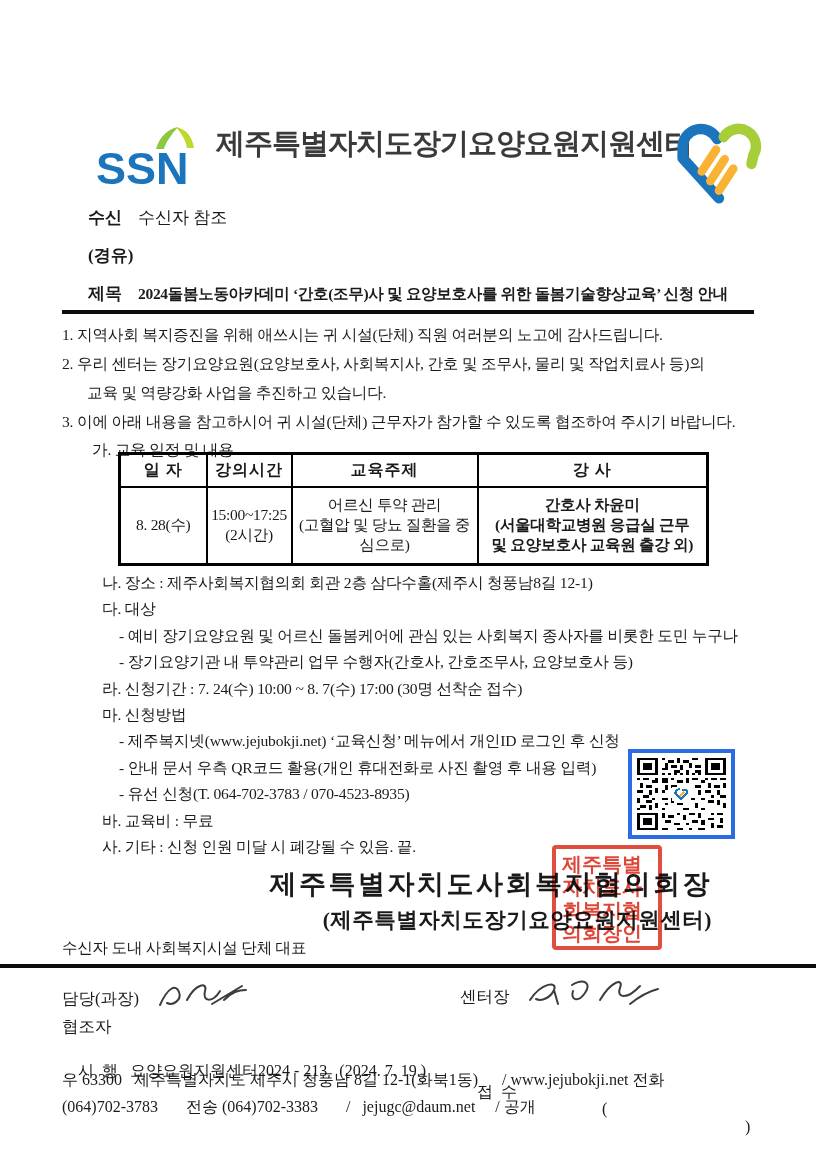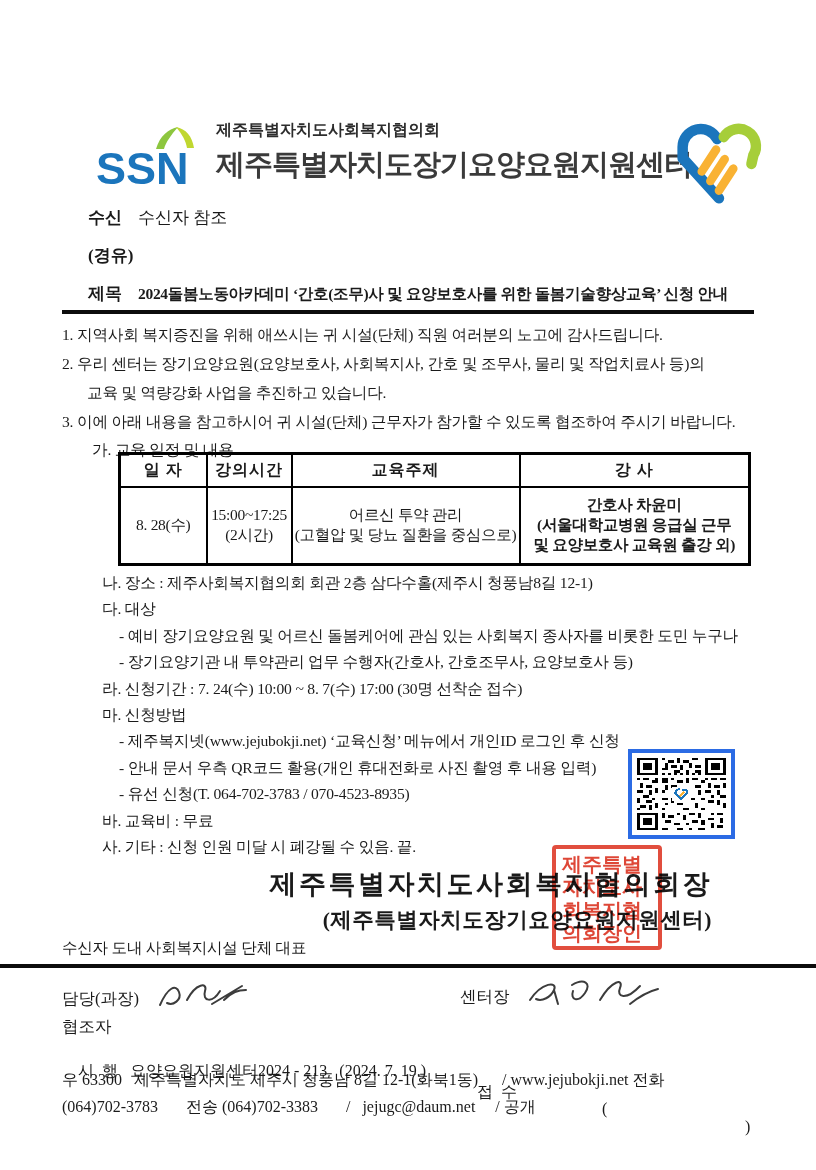--- a/index.html
+++ b/index.html
@@ -32,21 +32,21 @@
   
   .intro{position:absolute;left:62px;top:324px;width:696px;font-size:15.6px;line-height:22px;letter-spacing:-0.2px;}
   .intro .l{margin-bottom:7px;white-space:nowrap;}
   .intro .wrap2{padding-left:25px;}
   .intro .ga{padding-left:30px;margin-top:-1px;}
   
   .edu-table{position:absolute;left:118px;top:452px;border-collapse:collapse;border:3px solid #000;}
   .edu-table th,.edu-table td{border:2px solid #000;text-align:center;vertical-align:middle;}
   .edu-table th{height:33px;font-size:16px;font-weight:bold;letter-spacing:1px;}
   .edu-table td{height:78px;font-size:15.5px;white-space:pre-line;line-height:20px;letter-spacing:-0.3px;}
-  .c0{width:87px;} .c1{width:85px;} .c2{width:228px;} .c3{width:230px;font-weight:bold;}
+  .c0{width:87px;} .c1{width:85px;} .c2{width:186px;} .c3{width:230px;font-weight:bold;}
   
   .details{position:absolute;left:62px;top:570px;width:700px;font-size:15.6px;line-height:26.4px;letter-spacing:-0.2px;}
   .details .lv1{padding-left:40px;white-space:nowrap;}
   .details .lv2{padding-left:57px;white-space:nowrap;}
   
   .qr{position:absolute;left:628px;top:749px;width:107px;height:90px;border:4px solid var(--qrblue);
       background:#fff;padding:5px;}
   .qr svg{width:100%;height:100%;display:block;}
   
   .signoff{position:absolute;left:92px;top:866px;width:620px;text-align:right;padding-left:34px;}
@@ -80,21 +80,20 @@
     <div class="ssn-wrap">
       <span class="leaf">
         <svg width="44" height="24" viewBox="0 0 44 24">
           <path d="M2,23 C6,10 14,3 24,1 C17,9 12,16 10,23 Z" fill="#8dc63f"></path>
           <path d="M40,22 C38,10 32,3 22,1 C28,8 32,15 33,22 Z" fill="#c0d730"></path>
         </svg>
       </span>
       <span class="ssn-text">SSN</span>
     </div>
     <div class="org-block">
-      <div class="org-small">제주특별자치도사회복지협의회</div>
       <div class="org-large">제주특별자치도장기요양요원지원센터</div>
     </div>
     <span class="heart">
       <svg width="96" height="86" viewBox="0 0 100 90">
         <path d="M49,22 A19,19 0 0 0 13,31 L13,42 L51,84" fill="none" stroke="#1b75bc" stroke-width="11" stroke-linecap="round" stroke-linejoin="round"></path>
         <path d="M56,20 A18,18 0 0 1 87,39 L85,48" fill="none" stroke="#a6ce39" stroke-width="11" stroke-linecap="round"></path>
         <path d="M33,56 L48,33" stroke="#f9b233" stroke-width="9" stroke-linecap="round"></path>
         <path d="M42,66 L57,43" stroke="#f9b233" stroke-width="9" stroke-linecap="round"></path>
         <path d="M51,76 L66,53" stroke="#f9b233" stroke-width="9" stroke-linecap="round"></path>
       </svg>

